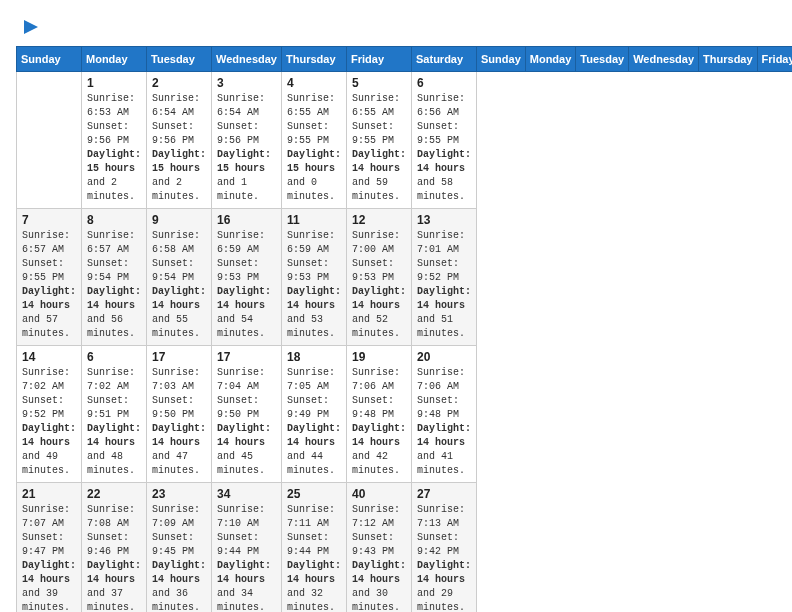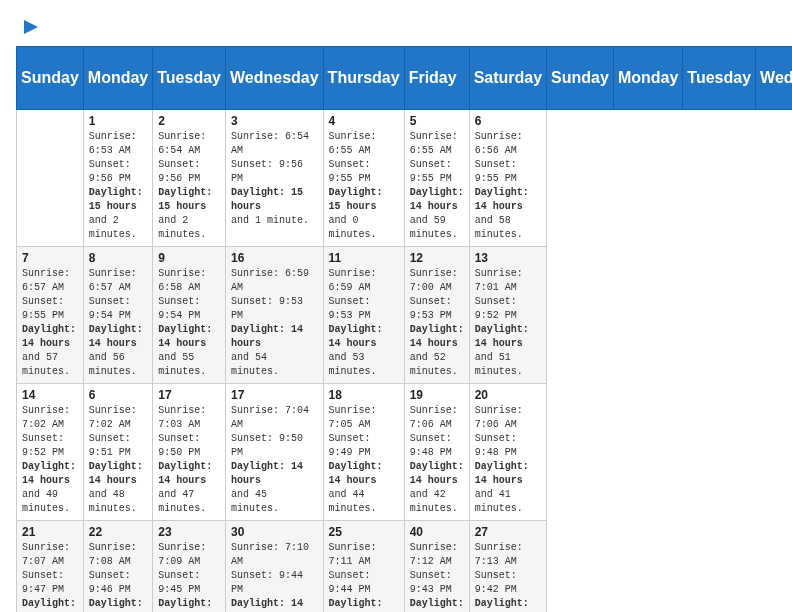--- a/index.html
+++ b/index.html
@@ -34,23 +34,23 @@
       color: #333;
     }
     table {
       width: 100%;
       border-collapse: collapse;
       font-size: 11px;
     }
     thead tr th {
       background-color: #2176c7;
       color: #fff;
-      padding: 22px 4px;
+      padding: 6px 4px;
       text-align: left;
-      font-size: 16px;
+      font-size: 11px;
       font-weight: bold;
       border: 1px solid #1a5fa0;
     }
     tbody tr td {
       border: 1px solid #ccc;
       vertical-align: top;
       padding: 4px 5px;
       min-height: 80px;
       height: 90px;
     }
@@ -210,21 +210,21 @@
         </td>
         <td>
           <span class="day-number">22</span>
           <div class="day-info">Sunrise: 7:08 AM<br>Sunset: 9:46 PM<br><span style="font-weight: bold;">Daylight: 14 hours</span><br>and 37 minutes.</div>
         </td>
         <td>
           <span class="day-number">23</span>
           <div class="day-info">Sunrise: 7:09 AM<br>Sunset: 9:45 PM<br><span style="font-weight: bold;">Daylight: 14 hours</span><br>and 36 minutes.</div>
         </td>
         <td>
-          <span class="day-number">30</span>
+          <span class="day-number">34</span>
           <div class="day-info">Sunrise: 7:10 AM<br>Sunset: 9:44 PM<br><span style="font-weight: bold;">Daylight: 14 hours</span><br>and 34 minutes.</div>
         </td>
         <td>
           <span class="day-number">25</span>
           <div class="day-info">Sunrise: 7:11 AM<br>Sunset: 9:44 PM<br><span style="font-weight: bold;">Daylight: 14 hours</span><br>and 32 minutes.</div>
         </td>
         <td>
           <span class="day-number">40</span>
           <div class="day-info">Sunrise: 7:12 AM<br>Sunset: 9:43 PM<br><span style="font-weight: bold;">Daylight: 14 hours</span><br>and 30 minutes.</div>
         </td>

